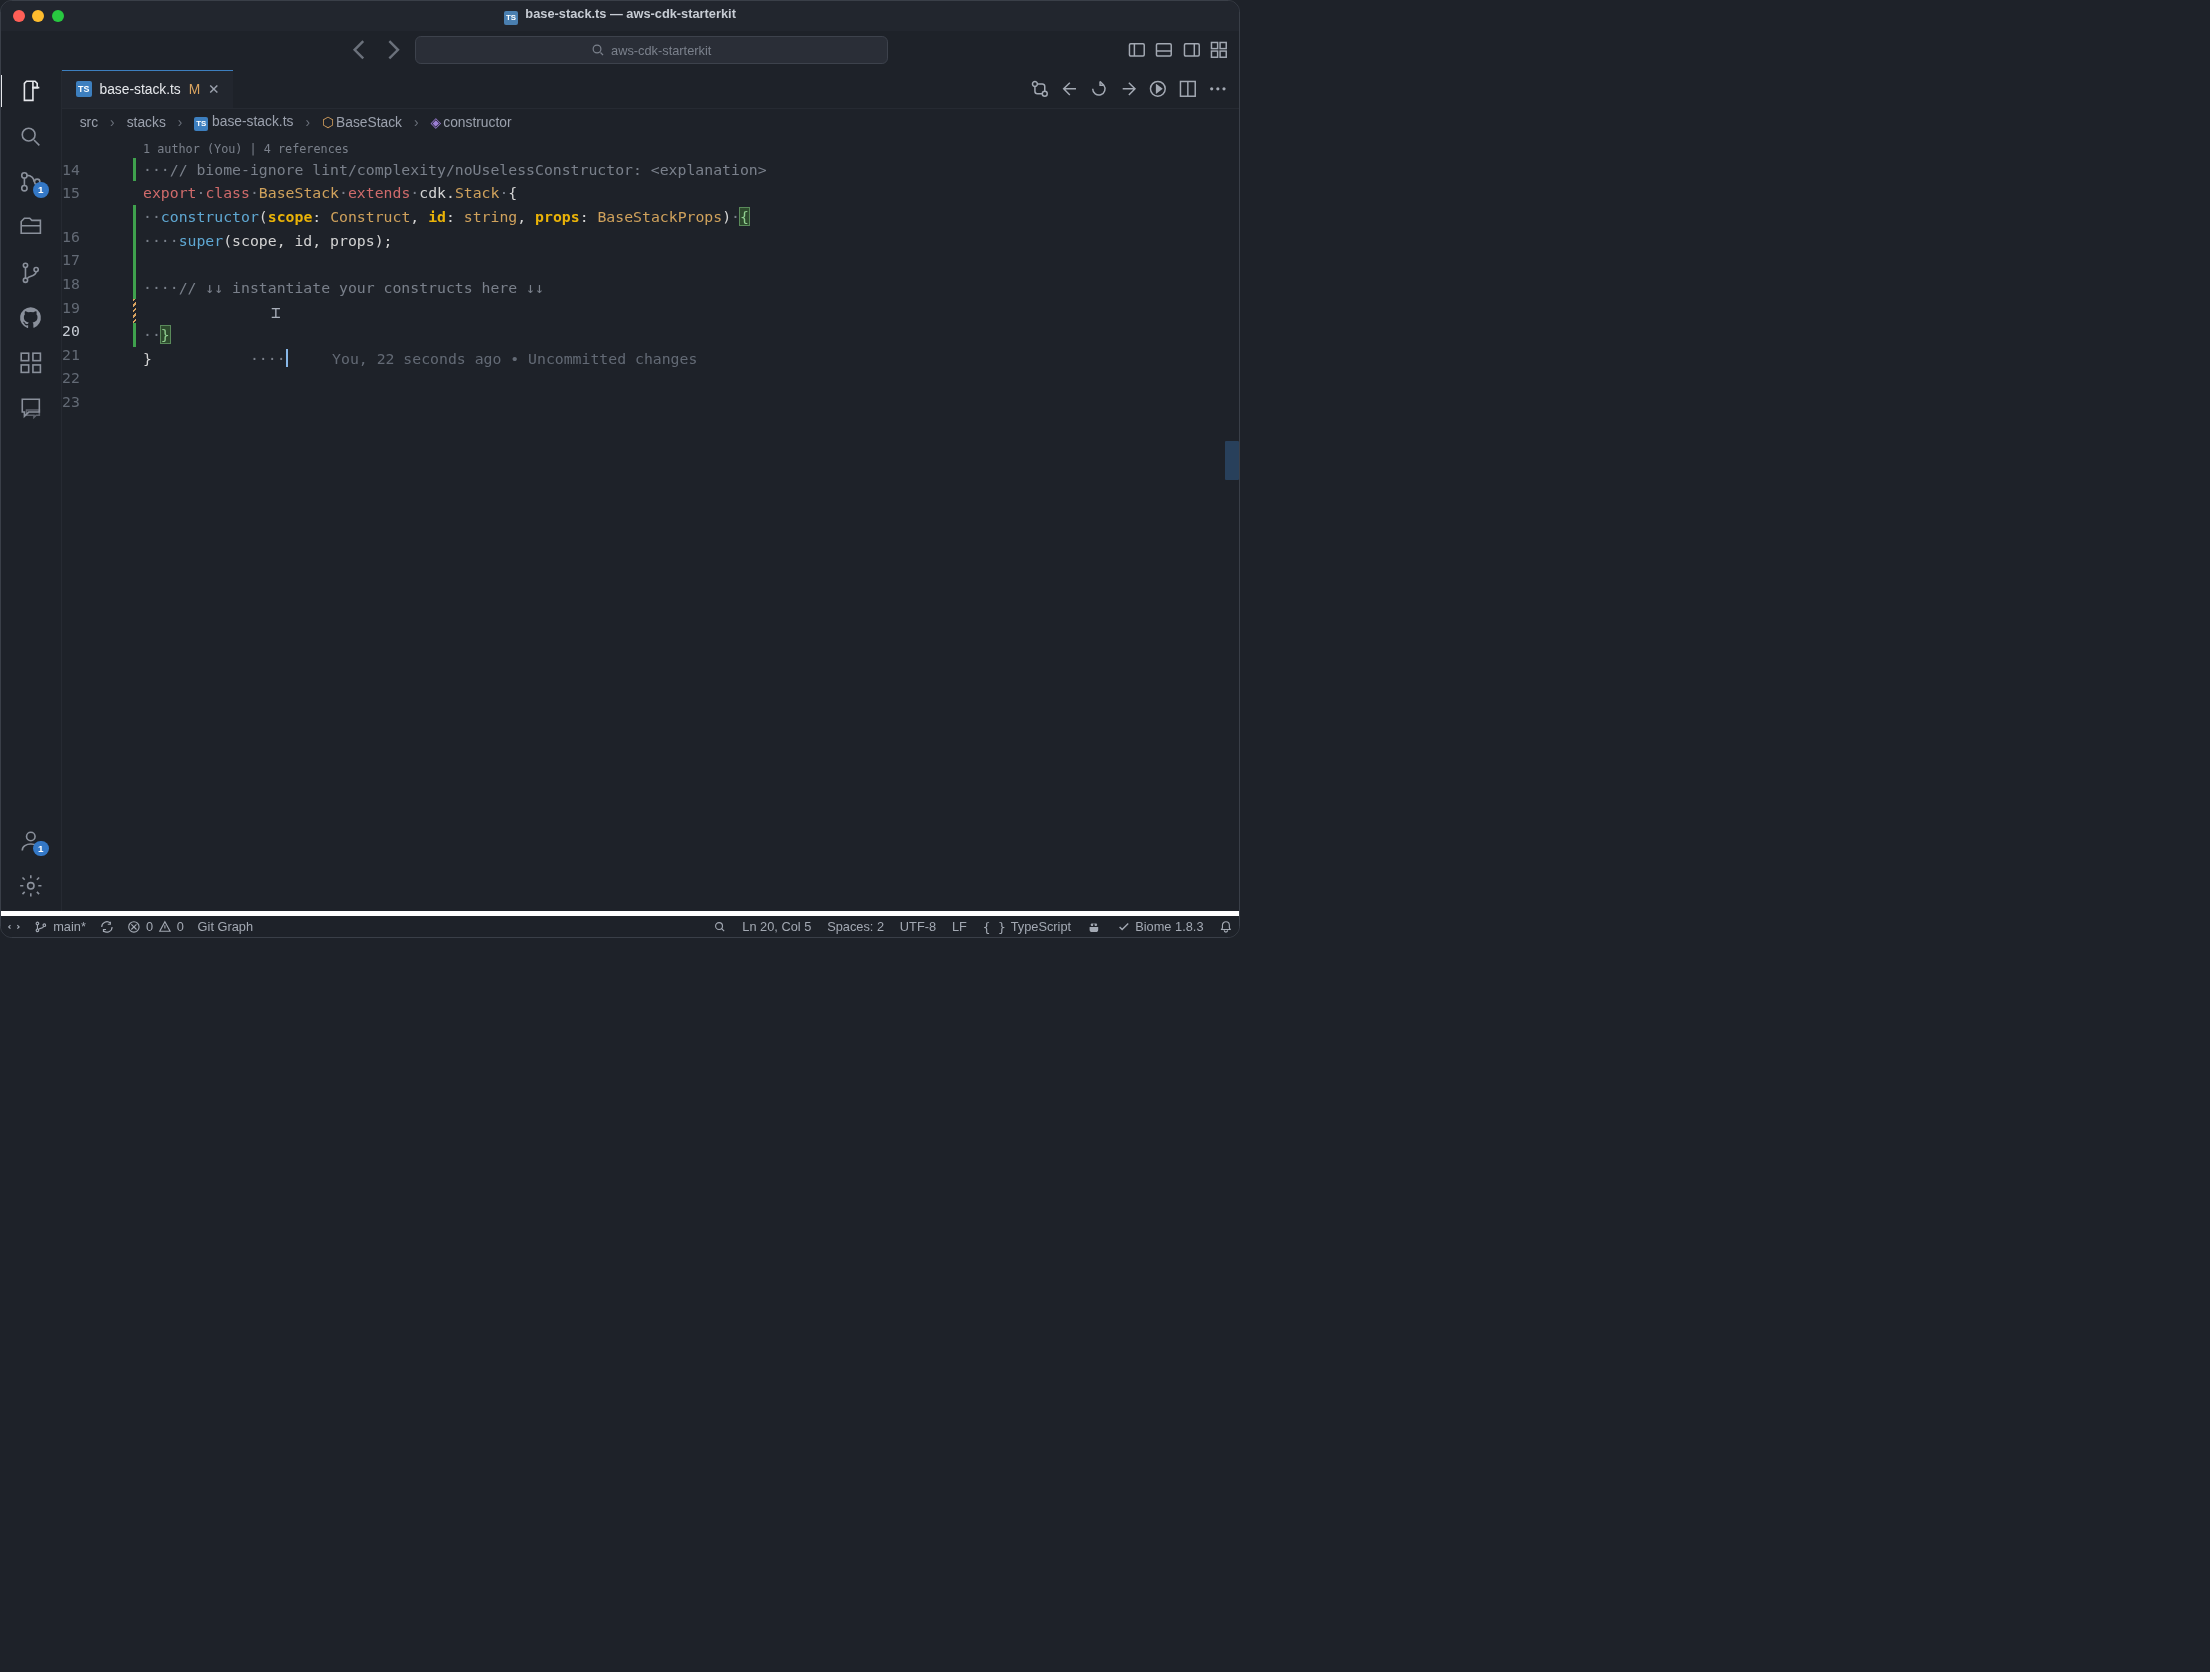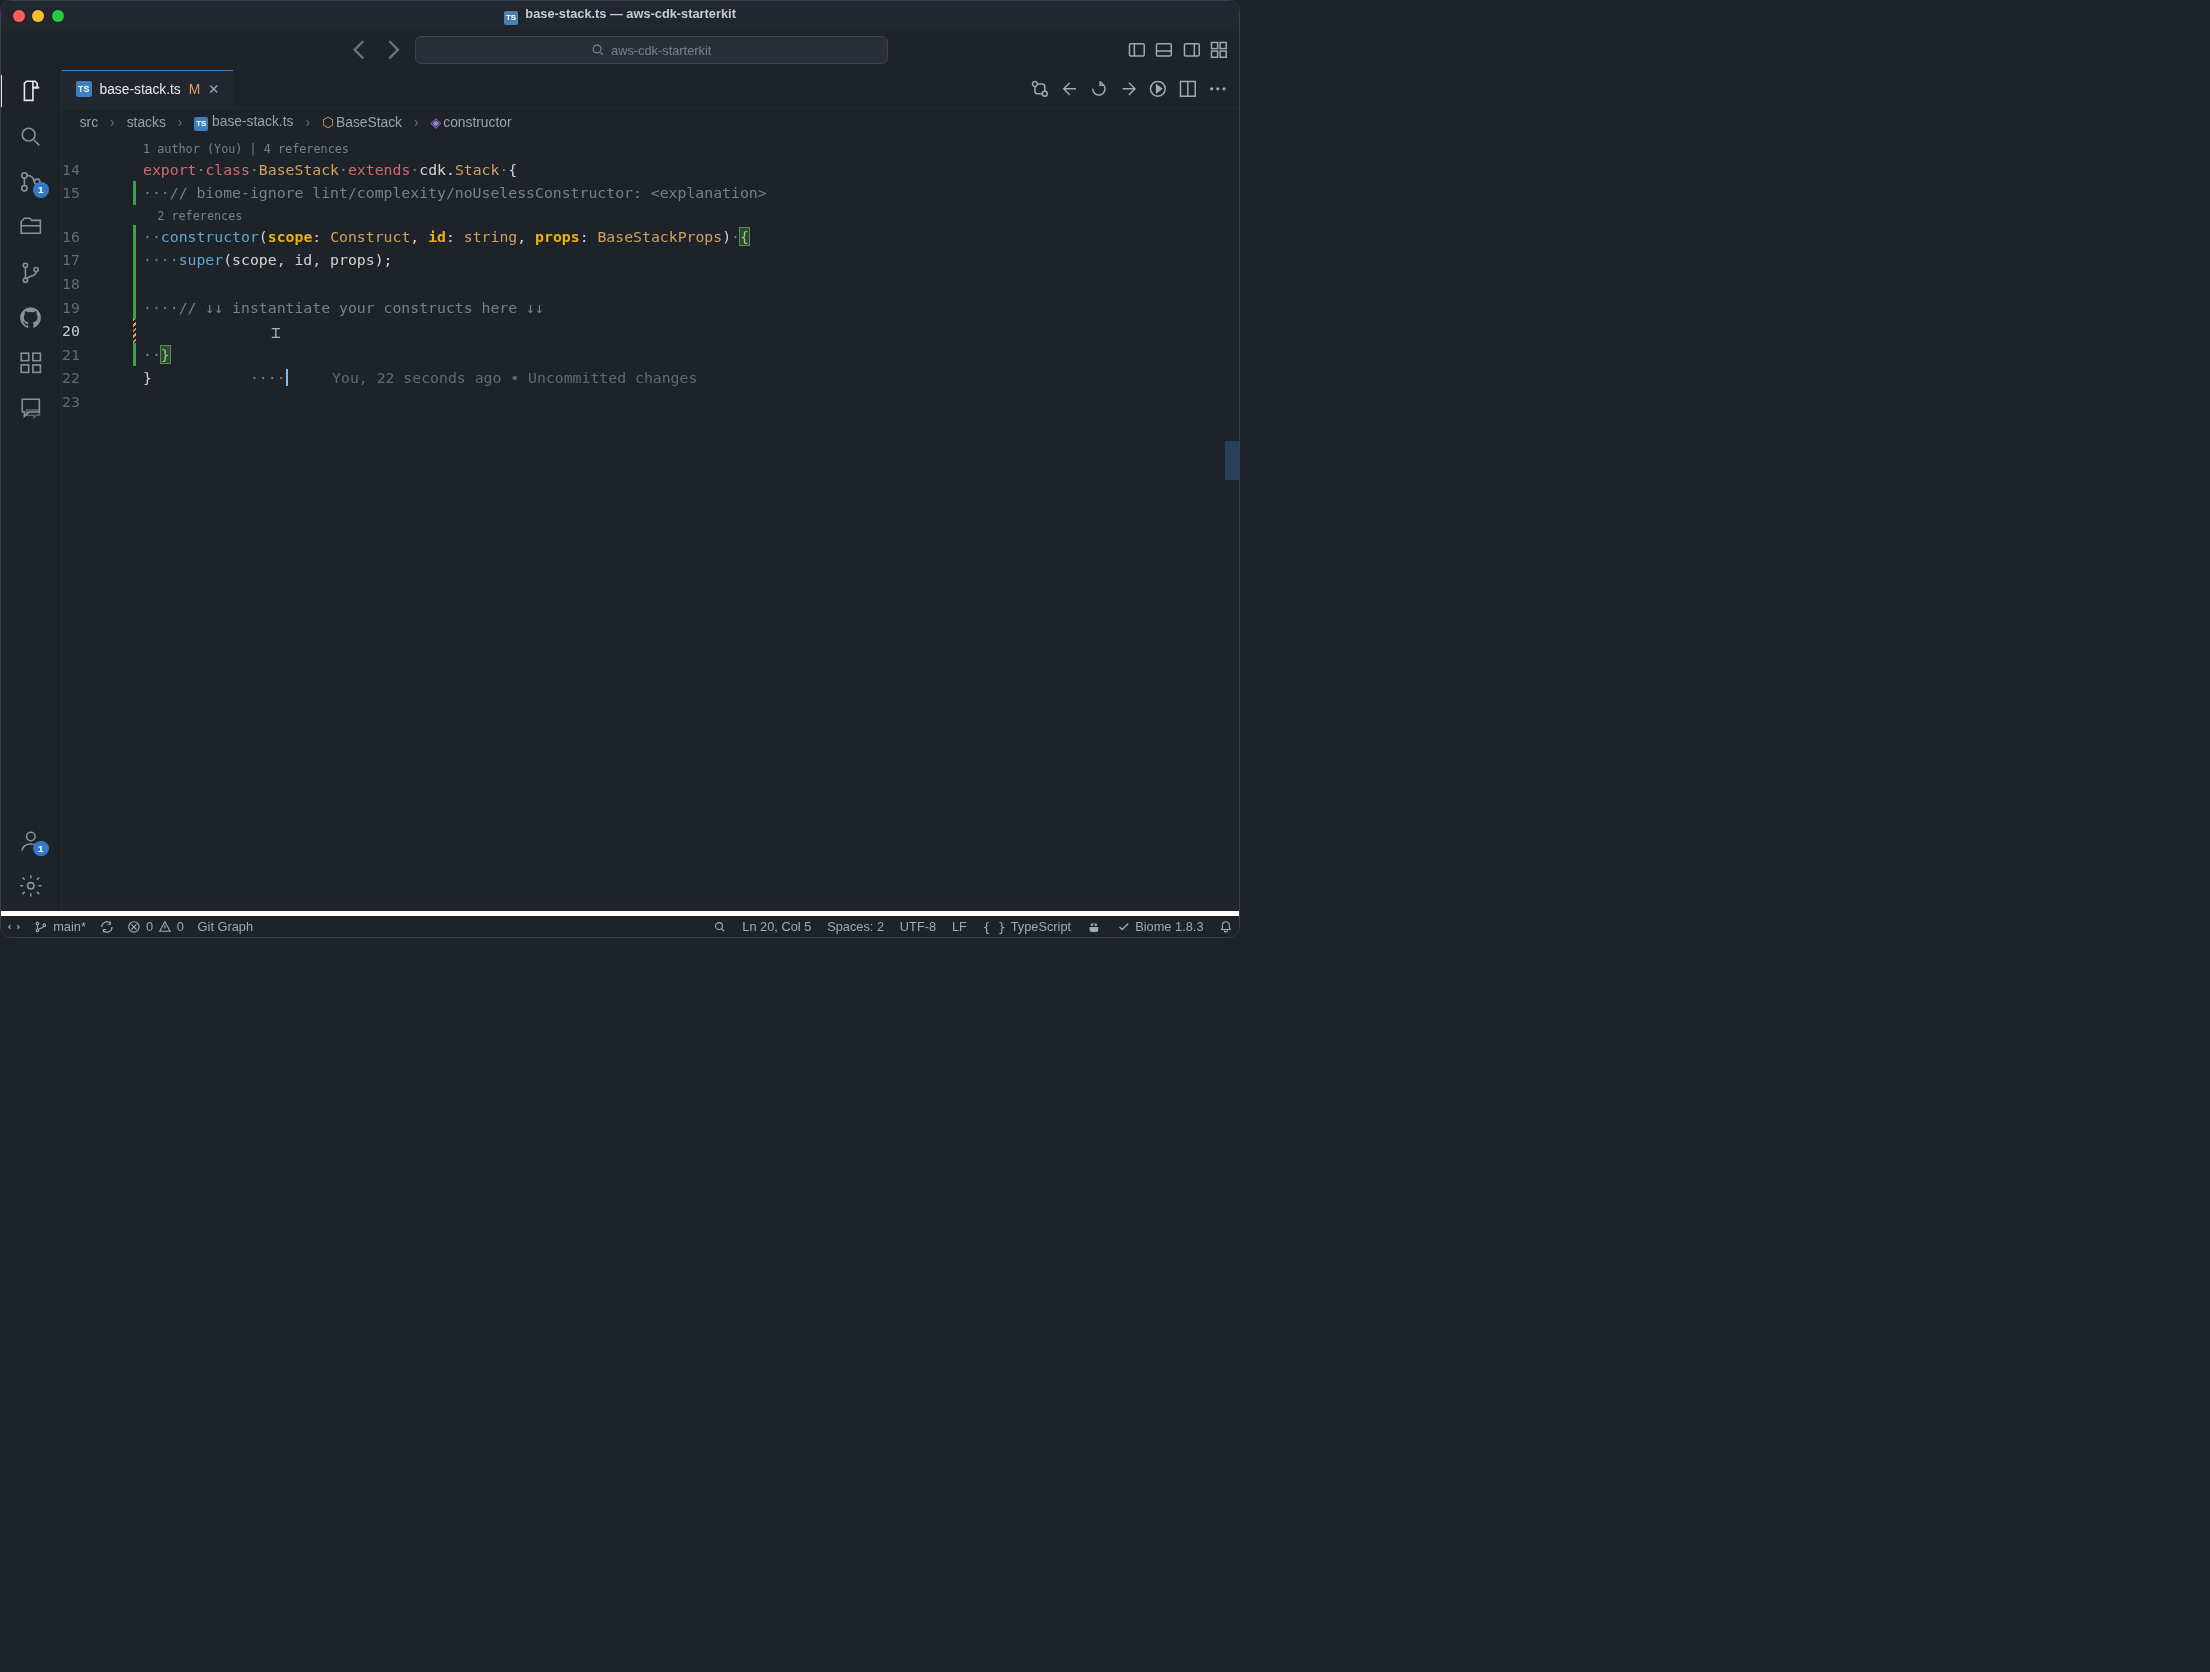--- a/index.html
+++ b/index.html
@@ -458,23 +458,22 @@
           <div class="ln">17</div>
           <div class="ln">18</div>
           <div class="ln">19</div>
           <div class="ln" style="color:#c7ccd4">20</div>
           <div class="ln">21</div>
           <div class="ln">22</div>
           <div class="ln">23</div>
         </div>
         <div class="codecol">
           <div class="codelens-line">1 author (You) | 4 references</div>
+          <div class="line"><span class="changebar cbar-green"></span><span class="cmnt">···</span><span class="cmnt">// biome-ignore lint/complexity/noUselessConstructor: &lt;explanation&gt;</span></div>
           <div class="line"><span class="kw">export</span><span class="cmnt">·</span><span class="kw">class</span><span class="cmnt">·</span><span class="type">BaseStack</span><span class="cmnt">·</span><span class="kw">extends</span><span class="cmnt">·</span><span class="ns">cdk</span><span>.</span><span class="prop">Stack</span><span class="cmnt">·</span><span class="punct">{</span></div>
-          <div class="line"><span class="changebar cbar-green"></span><span class="cmnt">···</span><span class="cmnt">// biome-ignore lint/complexity/noUselessConstructor: &lt;explanation&gt;</span></div>
-          <div class="codelens-line" style="padding-left:2ch">2 references</div>
           <div class="line"><span class="changebar cbar-green"></span><span class="cmnt">··</span><span class="fn">constructor</span><span class="punct">(</span><span class="param">scope</span><span class="punct">: </span><span class="type">Construct</span><span class="punct">, </span><span class="param">id</span><span class="punct">: </span><span class="type">string</span><span class="punct">, </span><span class="param">props</span><span class="punct">: </span><span class="type">BaseStackProps</span><span class="punct">)</span><span class="cmnt">·</span><span class="brace-match">{</span></div>
           <div class="line"><span class="changebar cbar-green"></span><span class="cmnt">····</span><span class="fn">super</span><span class="punct">(scope, id, props);</span></div>
           <div class="line"><span class="changebar cbar-green"></span></div>
           <div class="line"><span class="changebar cbar-green"></span><span class="cmnt">····</span><span class="cmnt">// ↓↓ instantiate your constructs here ↓↓</span></div>
           <div class="line" style="position:relative">
             <div class="current-line-bg"></div>
             <span class="changebar cbar-zig"></span><span class="cmnt">····</span><span class="cursor-caret"></span><span>     </span><span class="ghost">You, 22 seconds ago • Uncommitted changes</span>
             <span class="ibeam" style="left:128px;top:2px">⌶</span>
           </div>
           <div class="line"><span class="changebar cbar-green"></span><span class="cmnt">··</span><span class="brace-match">}</span></div>

